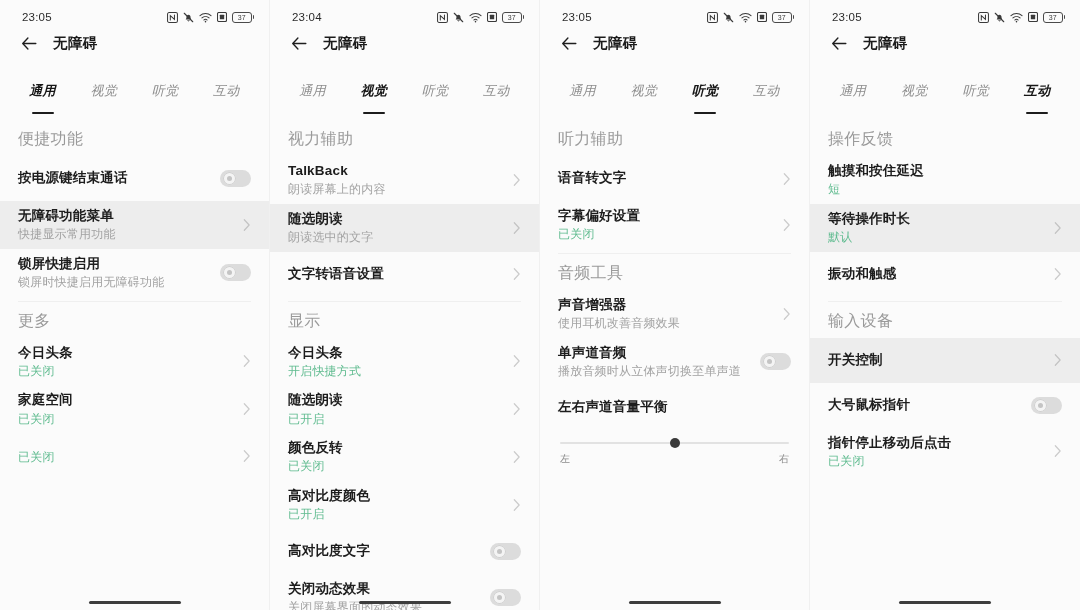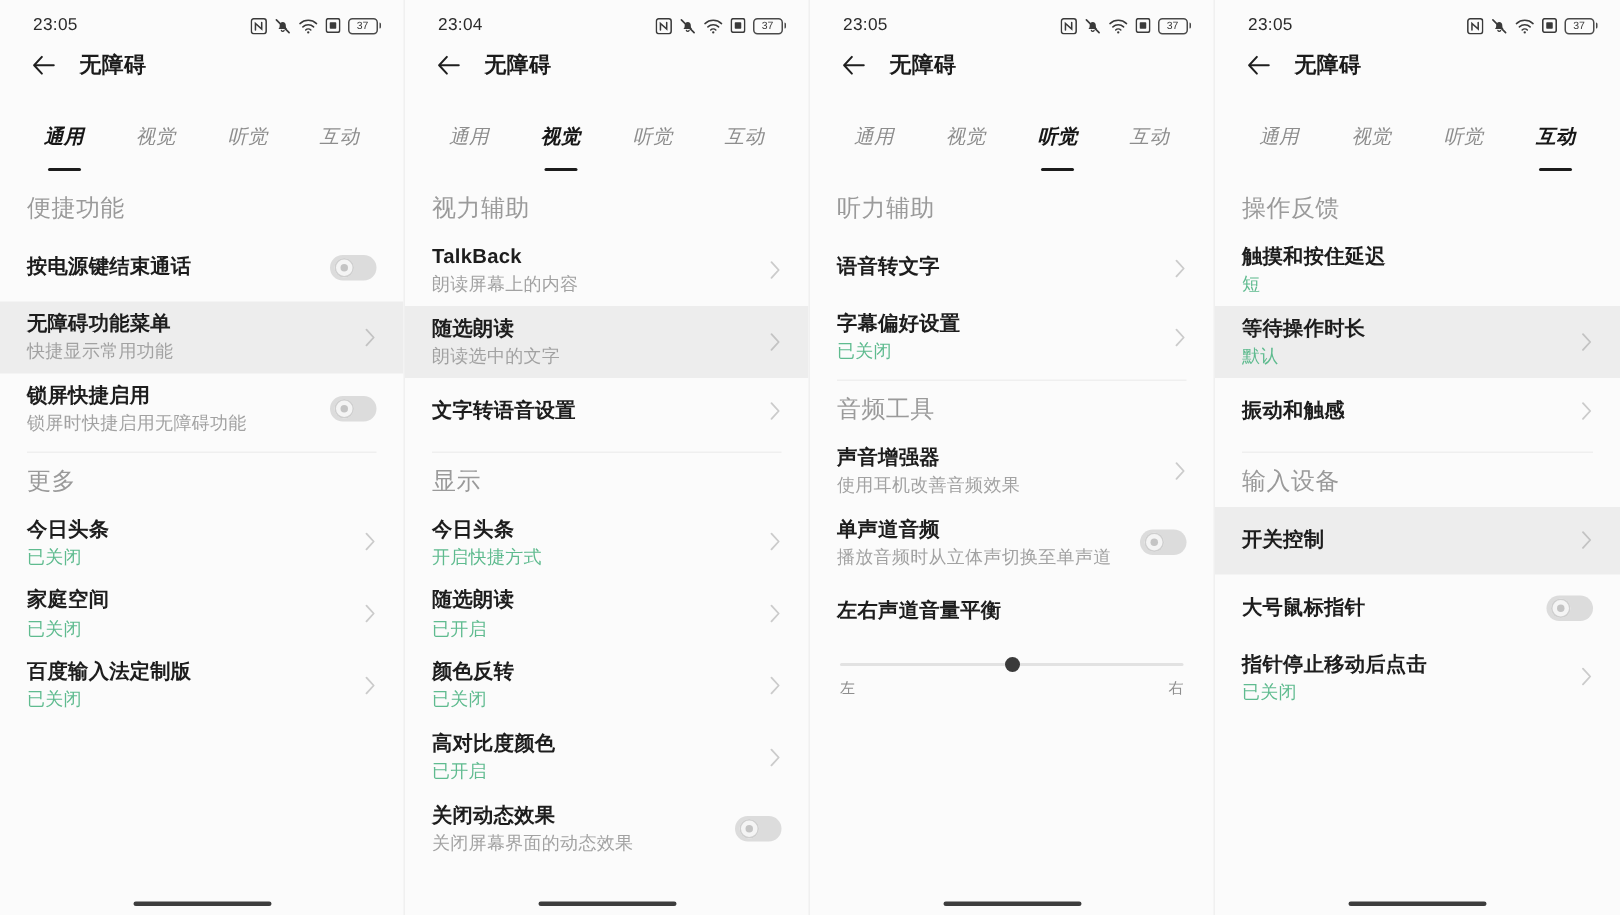--- a/index.html
+++ b/index.html
@@ -262,21 +262,20 @@
             <div class="row-sub green">已关闭</div>
           </div>
           <span class="chev">
             <svg viewBox="0 0 10 16" width="9" height="14" fill="none" stroke="#8a8a8a" stroke-width="1.4" stroke-linecap="round" stroke-linejoin="round">
               <polyline points="2.5,2 8,8 2.5,14"></polyline>
             </svg>
           </span>
         </div>
         <div class="row">
           <div class="row-text">
-            <div class="row-title">百度输入法定制版</div>
             <div class="row-sub green">已关闭</div>
           </div>
           <span class="chev">
             <svg viewBox="0 0 10 16" width="9" height="14" fill="none" stroke="#8a8a8a" stroke-width="1.4" stroke-linecap="round" stroke-linejoin="round">
               <polyline points="2.5,2 8,8 2.5,14"></polyline>
             </svg>
           </span>
         </div>
       </div>
       <div class="home-ind"></div>
@@ -406,20 +405,28 @@
             <div class="row-sub green">已开启</div>
           </div>
           <span class="chev">
             <svg viewBox="0 0 10 16" width="9" height="14" fill="none" stroke="#8a8a8a" stroke-width="1.4" stroke-linecap="round" stroke-linejoin="round">
               <polyline points="2.5,2 8,8 2.5,14"></polyline>
             </svg>
           </span>
         </div>
         <div class="row">
           <div class="row-text">
+            <div class="row-title">高对比度文字</div>
+          </div>
+          <span class="toggle">
+            <span class="knob"></span>
+          </span>
+        </div>
+        <div class="row">
+          <div class="row-text">
             <div class="row-title">关闭动态效果</div>
             <div class="row-sub">关闭屏幕界面的动态效果</div>
           </div>
           <span class="toggle">
             <span class="knob"></span>
           </span>
         </div>
       </div>
       <div class="home-ind"></div>
     </div>

